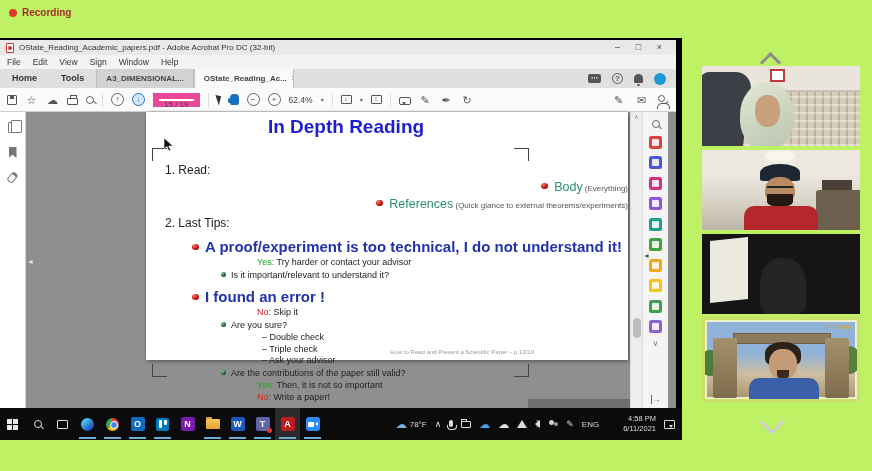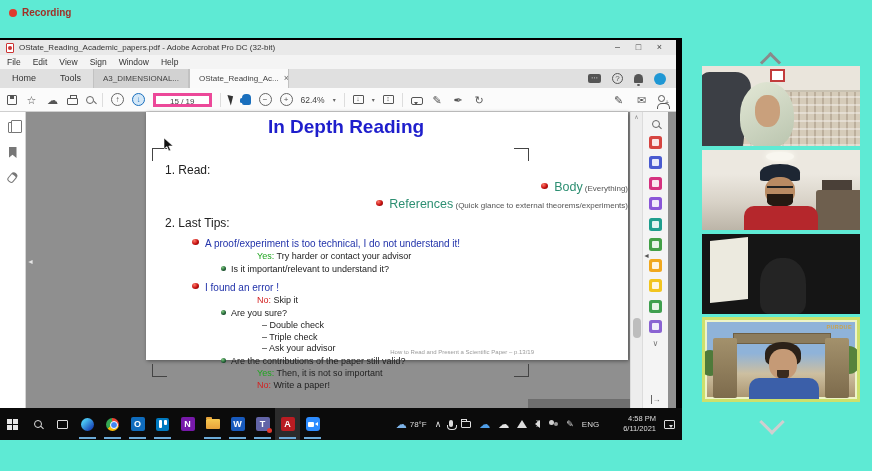--- a/index.html
+++ b/index.html
@@ -1,17 +1,17 @@
 <!DOCTYPE html>
 <html><head>
 <meta charset="utf-8">
 <style>
   * { margin:0; padding:0; box-sizing:border-box; }
   html,body { background:#000; font-family:"Liberation Sans", sans-serif; }
-  #stage { position:relative; width:872px; height:471px; background:#5eead4; overflow:hidden; }
+  #stage { position:relative; width:872px; height:471px; background:#bef264; overflow:hidden; }
 
   
   .recording { position:absolute; top:7px; left:9px; display:flex; align-items:center; gap:5px; }
   .rec-dot { width:8px; height:8px; border-radius:50%; background:#e03a2f; }
   .rec-label { color:#a03028; font-size:10px; font-weight:bold; }
 
   
   #screen { position:absolute; left:0; top:38px; width:682px; height:402px; background:#000; }
 
   .titlebar { position:absolute; left:0; top:2px; width:676px; height:15px; background:#e9e9e9;
@@ -19,40 +19,40 @@
   .tb-appicon { width:8px; height:10px; background:#fff; border:1px solid #c33; border-radius:1px; position:relative; flex:0 0 auto;}
   .tb-appicon::after { content:""; position:absolute; left:1px; top:2px; width:4px; height:4px; background:#c33; border-radius:50%; }
   .tb-title { font-size:8px; color:#333; white-space:nowrap; overflow:hidden; }
   .win-controls { margin-left:auto; display:flex; }
   .win-btn { width:21px; text-align:center; font-size:9px; color:#444; line-height:15px; }
 
   .menubar { position:absolute; left:0; top:17px; width:676px; height:14px; background:#f4f4f4;
              display:flex; align-items:center; padding-left:7px; gap:12px; font-size:8.5px; color:#333; }
 
   .tabbar { position:absolute; left:0; top:31px; width:676px; height:19px; background:#e0e0e0;
-            display:flex; align-items:stretch; }
+            display:flex; align-items:stretch;font-weight:bold; }
   .navtab { font-size:9px; color:#333; padding:0 12px; line-height:19px; }
   .doctab { font-size:8px; color:#444; padding:0 9px; line-height:19px; background:#d2d2d2;
             border-left:1px solid #c2c2c2; border-right:1px solid #c2c2c2; white-space:nowrap;
             max-width:100px; overflow:hidden; display:flex; align-items:center; gap:5px;}
   .doctab.active { background:#fafafa; }
   .tab-close { color:#666; font-size:9px; }
   .tab-right-icons { margin-left:auto; display:flex; align-items:center; gap:11px; padding-right:10px; }
   .ci-bubble3 { width:13px; height:9px; background:#555; border-radius:2px; color:#fff; font-size:7px; line-height:7px; text-align:center; position:relative;}
   .ci-bubble3::after { content:""; position:absolute; left:2px; bottom:-3px; border:3px solid transparent; border-top-color:#555; border-left-width:2px; border-right-width:2px;}
   .ci-help { width:11px; height:11px; border:1px solid #555; border-radius:50%; color:#555; font-size:8px; text-align:center; line-height:10px; }
   .ci-bell { width:9px; height:9px; background:#555; border-radius:5px 5px 1px 1px; position:relative; }
   .ci-bell::after { content:""; position:absolute; left:2.5px; bottom:-2.5px; width:3px; height:2px; border-radius:50%; background:#555; }
   .avatar { width:12px; height:12px; border-radius:50%; background:#1f97d4; }
 
   .toolbar { position:absolute; left:0; top:50px; width:676px; height:24px; background:#fbfbfb;
              border-bottom:1px solid #cfcfcf; display:flex; align-items:center; padding:0 7px; gap:8px; }
   .tbi { min-width:13px; text-align:center; font-size:11px; color:#555; line-height:16px; }
   .tb-sep { width:1px; height:14px; background:#ddd; }
-  .pagebox { border:3px solid #ec4899; background:#fff; font-size:8px; color:#444; padding:0 14px; height:14px; line-height:12px; white-space:nowrap; }
+  .pagebox { border:6px solid #ec4899; background:#fff; font-size:8px; color:#444; padding:0 5px; height:14px; line-height:12px; white-space:nowrap; }
   .zoomval { font-size:8.5px; color:#444; white-space:nowrap; }
   .dd { font-size:6px; color:#666; }
   .tb-right { margin-left:auto; display:flex; gap:10px; align-items:center; padding-right:4px; }
 
   
   .ci-save { width:10px; height:10px; border:1px solid #555; border-radius:1px; position:relative; }
   .ci-save::after { content:""; position:absolute; left:2px; top:0; width:4px; height:3px; background:#555; }
   .ci-print { width:11px; height:7px; border:1px solid #555; border-radius:1px; position:relative; margin-top:3px;}
   .ci-print::before { content:""; position:absolute; left:2px; top:-4px; width:5px; height:3px; border:1px solid #555; border-bottom:0;}
   .ci-mag { width:8px; height:8px; border:1.3px solid #555; border-radius:50%; position:relative; }
@@ -90,21 +90,21 @@
   .cm.bl { left:6px;  top:252px; border-left-width:1px; border-bottom-width:1px; }
   .cm.br { left:368px; top:252px; border-right-width:1px; border-bottom-width:1px; }
   .slide-title { position:absolute; top:4px; left:20px; width:360px; text-align:center;
                  font-size:19px; font-weight:bold; color:#1e1ecc; }
   .slide-body { position:absolute; top:46px; left:0; right:0; color:#222; }
   .line { white-space:nowrap; }
   .line.num  { margin:5px 0 3px 19px; font-size:12px; }
   .line.b1   { margin:3px 0 3px 44px; font-size:12.5px;text-align:right; }
   .line.b1 .main { color:#2d8f72; }
   .line.b1 .note { font-size:8px; color:#555; }
-  .line.blue { margin:8px 0 2px 46px; font-size:10px; font-weight:normal; color:#2233aa; }
+  .line.blue { margin:8px 0 2px 46px; font-size:15px; font-weight:bold; color:#2233aa; }
   .line.q    { margin:3px 0 2px 75px; font-size:9px; }
   .line.yn   { margin:1.5px 0 1.5px 111px; font-size:9px; }
   .line.dash { margin:1.5px 0 1.5px 116px; font-size:9px; }
   .yn-label.green { color:#1fa51f; }
   .yn-label.red { color:#d42222; }
   .ball { display:inline-block; width:7px; height:6px; border-radius:50%; margin-right:6px; vertical-align:2px;
           background:radial-gradient(circle at 35% 30%, #ff7a6a 0%, #c40d0d 55%, #5e0000 100%); }
   .ball.small { width:5px; height:5px; margin-right:5px; vertical-align:1px;
           background:radial-gradient(circle at 35% 30%, #7ec97e 0%, #1e5c33 60%, #05220e 100%); }
   .slide-footer { position:absolute; bottom:5px; right:94px; font-size:6px; color:#9a9a9a; }

